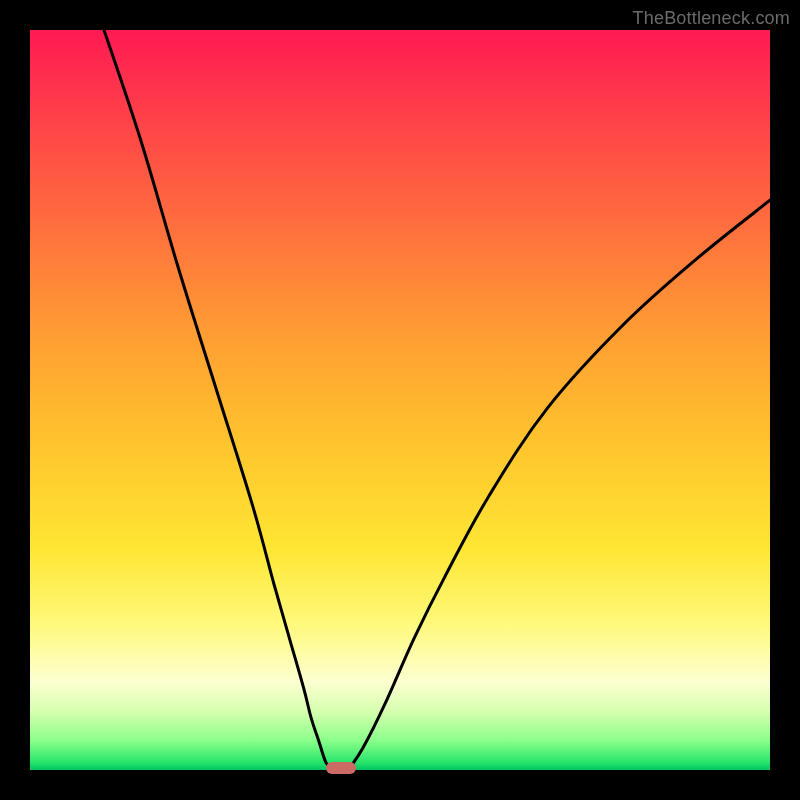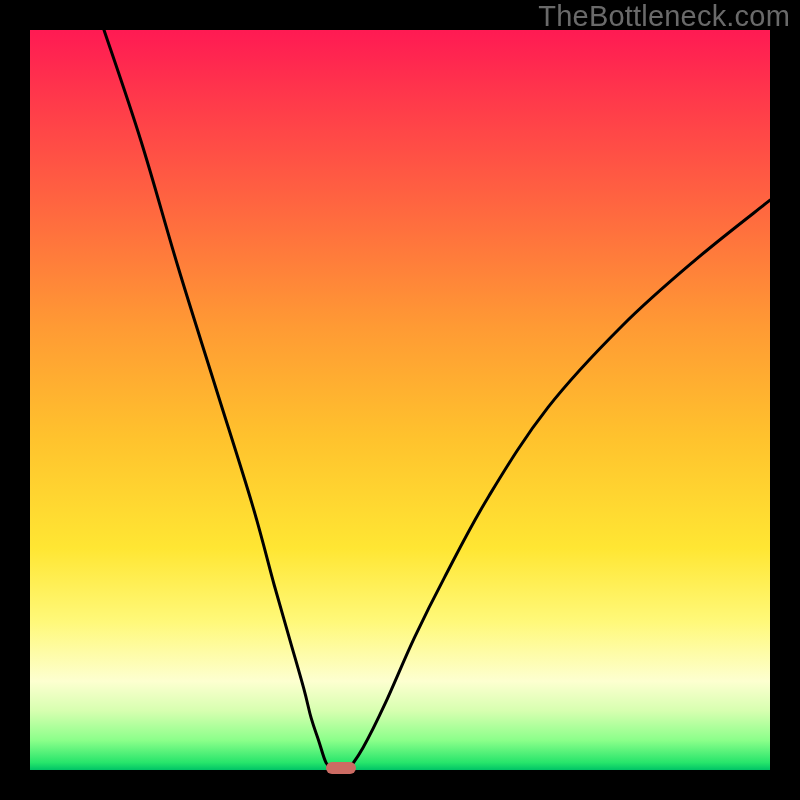--- a/index.html
+++ b/index.html
@@ -12,24 +12,24 @@
     font-family: Arial, Helvetica, sans-serif;
   }
   .frame {
     position: relative;
     width: 800px;
     height: 800px;
     background: #000;
   }
   .watermark {
     position: absolute;
-    top: 0;
+    top: 8px;
     right: 10px;
     color: #6a6a6a;
-    font-size: 29px;
+    font-size: 18px;
     font-weight: 400;
     letter-spacing: 0.2px;
     user-select: none;
   }
   .plot {
     position: absolute;
     left: 30px;
     top: 30px;
     width: 740px;
     height: 740px;

